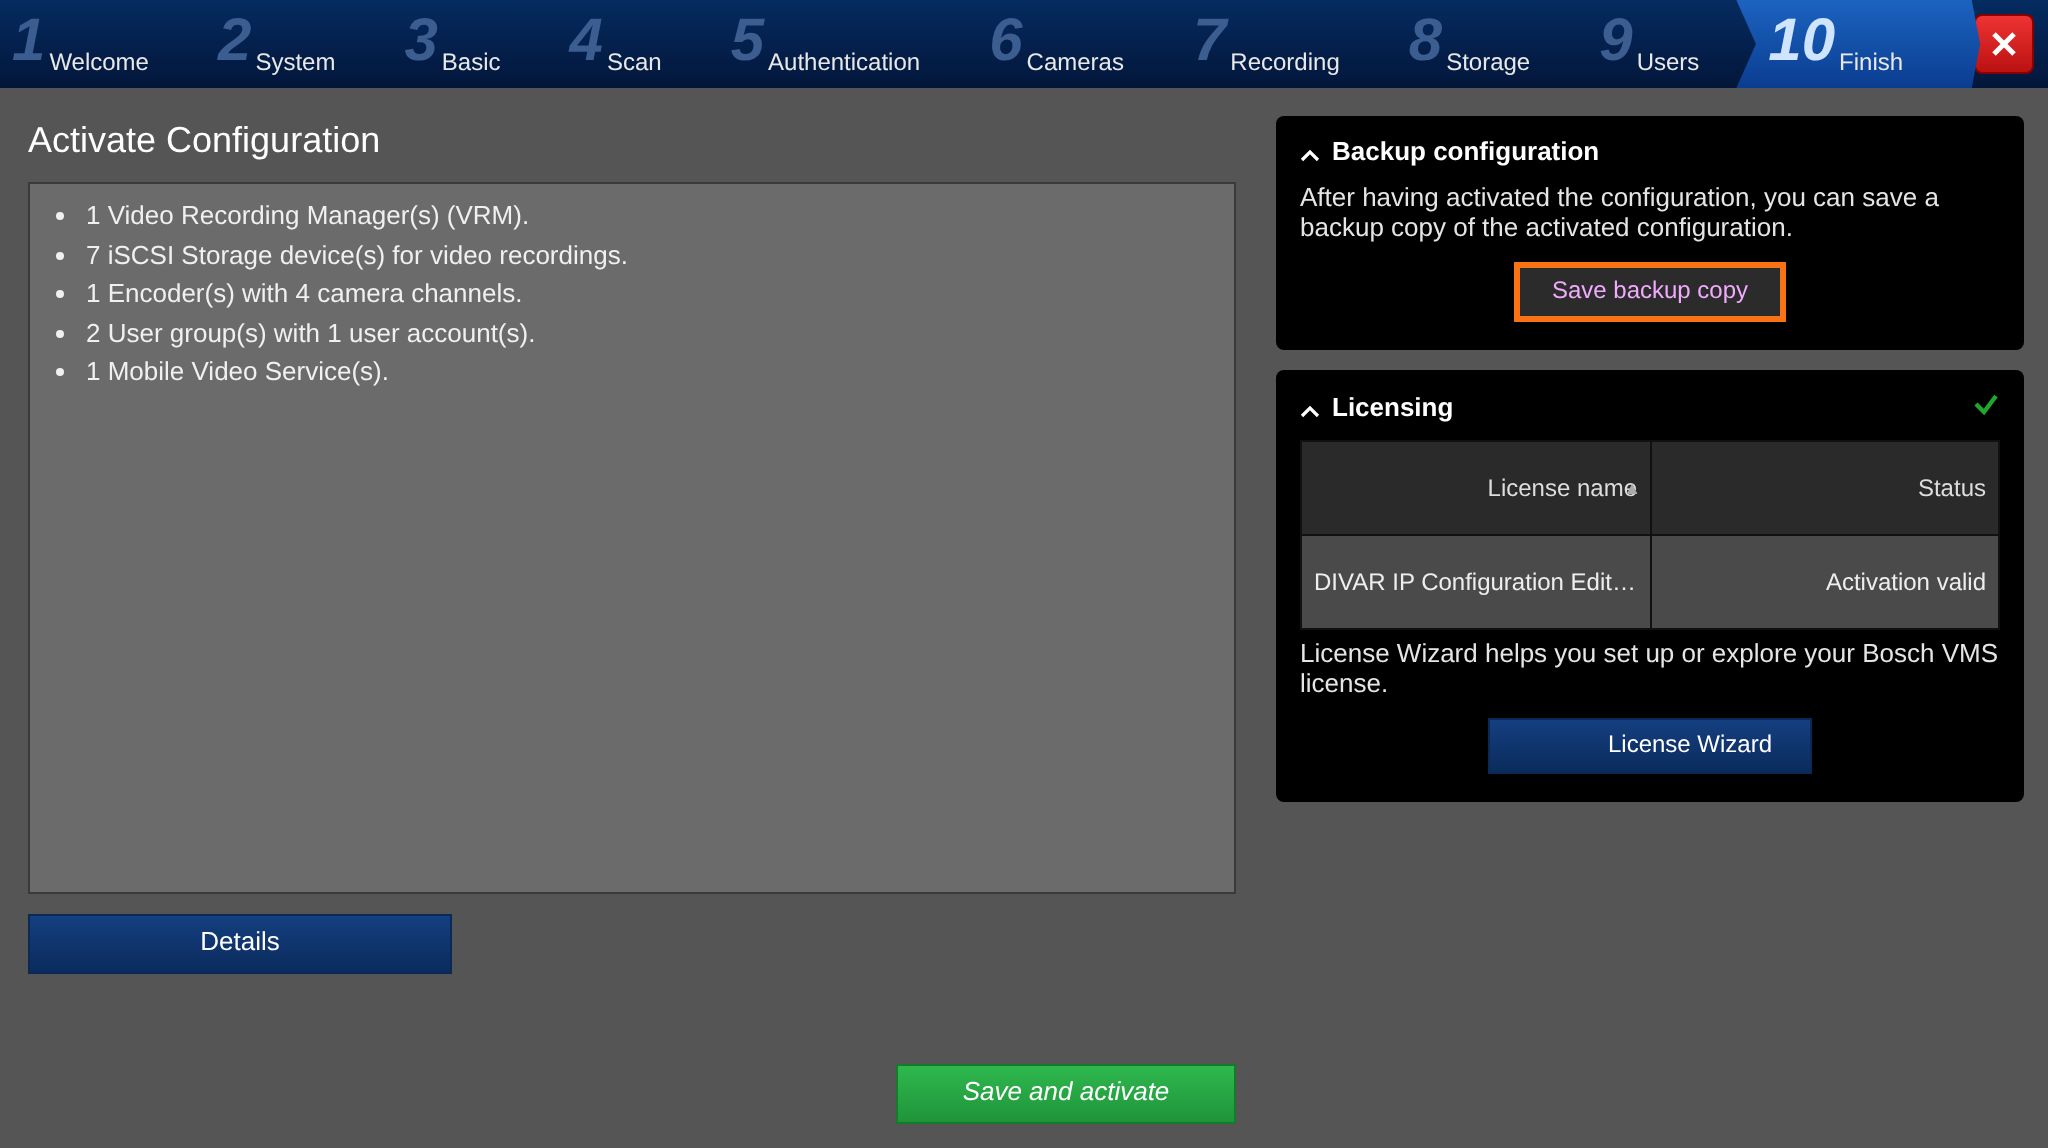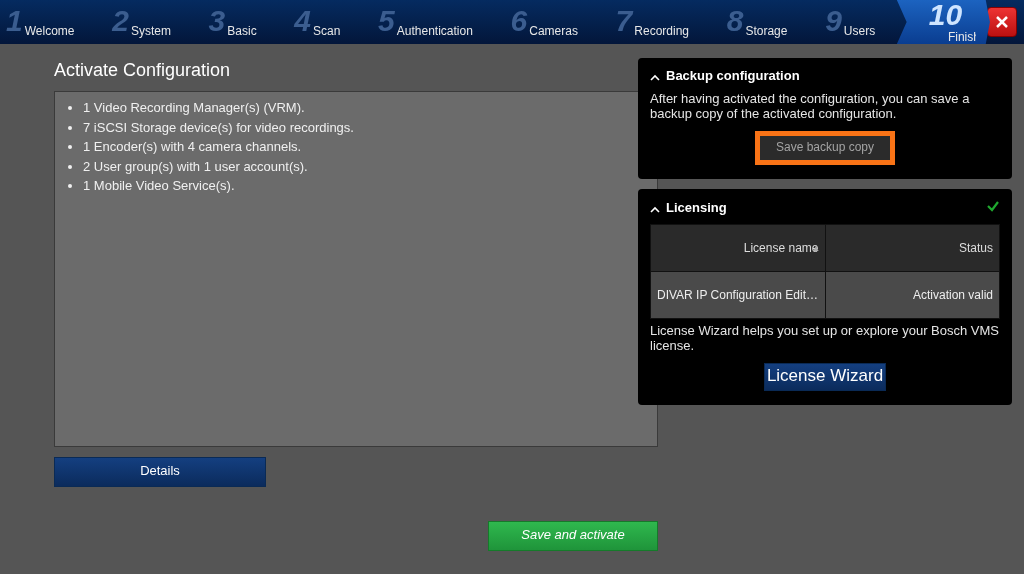--- a/index.html
+++ b/index.html
@@ -48,21 +48,20 @@
     font-size: 12px;
     color: #e8e8e8;
     align-self: flex-end;
     margin-bottom: 4px;
   }
   .wizard-step.active .num {
     color: #cfe5ff;
   }
   .wizard-step.active {
     background: linear-gradient(#1c63c0, #0a3d90);
-    flex-direction: column;
   }
   .wizard-step.active::before,
   .wizard-step.active::after {
     content: '';
     position: absolute;
     top: 0; bottom: 0;
     width: 14px;
     background: inherit;
   }
   .wizard-step.active::before {
@@ -92,24 +91,23 @@
     justify-content: center;
     cursor: pointer;
   }
   .close-btn svg { width: 16px; height: 16px; }
 
   .main {
     position: absolute;
     top: 44px;
     left: 0;
     width: 632px;
-    bottom: 11px;
+    bottom: 0;
     box-sizing: border-box;
     padding: 14px;
-    margin-left: 40px;
   }
   .right {
     position: absolute;
     top: 44px;
     left: 632px;
     right: 0;
     bottom: 0;
     box-sizing: border-box;
     padding: 14px 12px 14px 6px;
   }
@@ -197,22 +195,22 @@
     margin: 4px 0 10px 0;
     font-size: 13px;
     color: #e5e5e5;
   }
   .save-backup {
     display: block;
     margin: 0 auto;
     width: 130px;
     height: 24px;
     background: #2b2b2b;
-    border: 5px solid #f97316;
-    color: #a3a3a3;
+    border: 3px solid #f97316;
+    color: #f0abfc;
     text-align: center;
     line-height: 22px;
     font-size: 12px;
   }
   .license-label {
     font-size: 13px;
     margin-top: 4px;
     margin-bottom: 4px;
   }
   .license-table {
@@ -253,21 +251,22 @@
     display: block;
     margin: 10px auto 0 auto;
     width: 120px;
     height: 26px;
     background: linear-gradient(#143f80,#0b2b5c);
     border: 1px solid #0a2a55;
     color: #fff;
     text-align: center;
     line-height: 24px;
     cursor: pointer;
-    font-size: 17px;
+    font-size: 12px;
+    padding-left: 40px;
   }
 </style>
 </head>
 <body>
 
 <div class="wizard-bar" id="wizard-bar">
     <div class="wizard-step">
       <span class="num">1</span>
       <span class="lbl">Welcome</span>
     </div>

